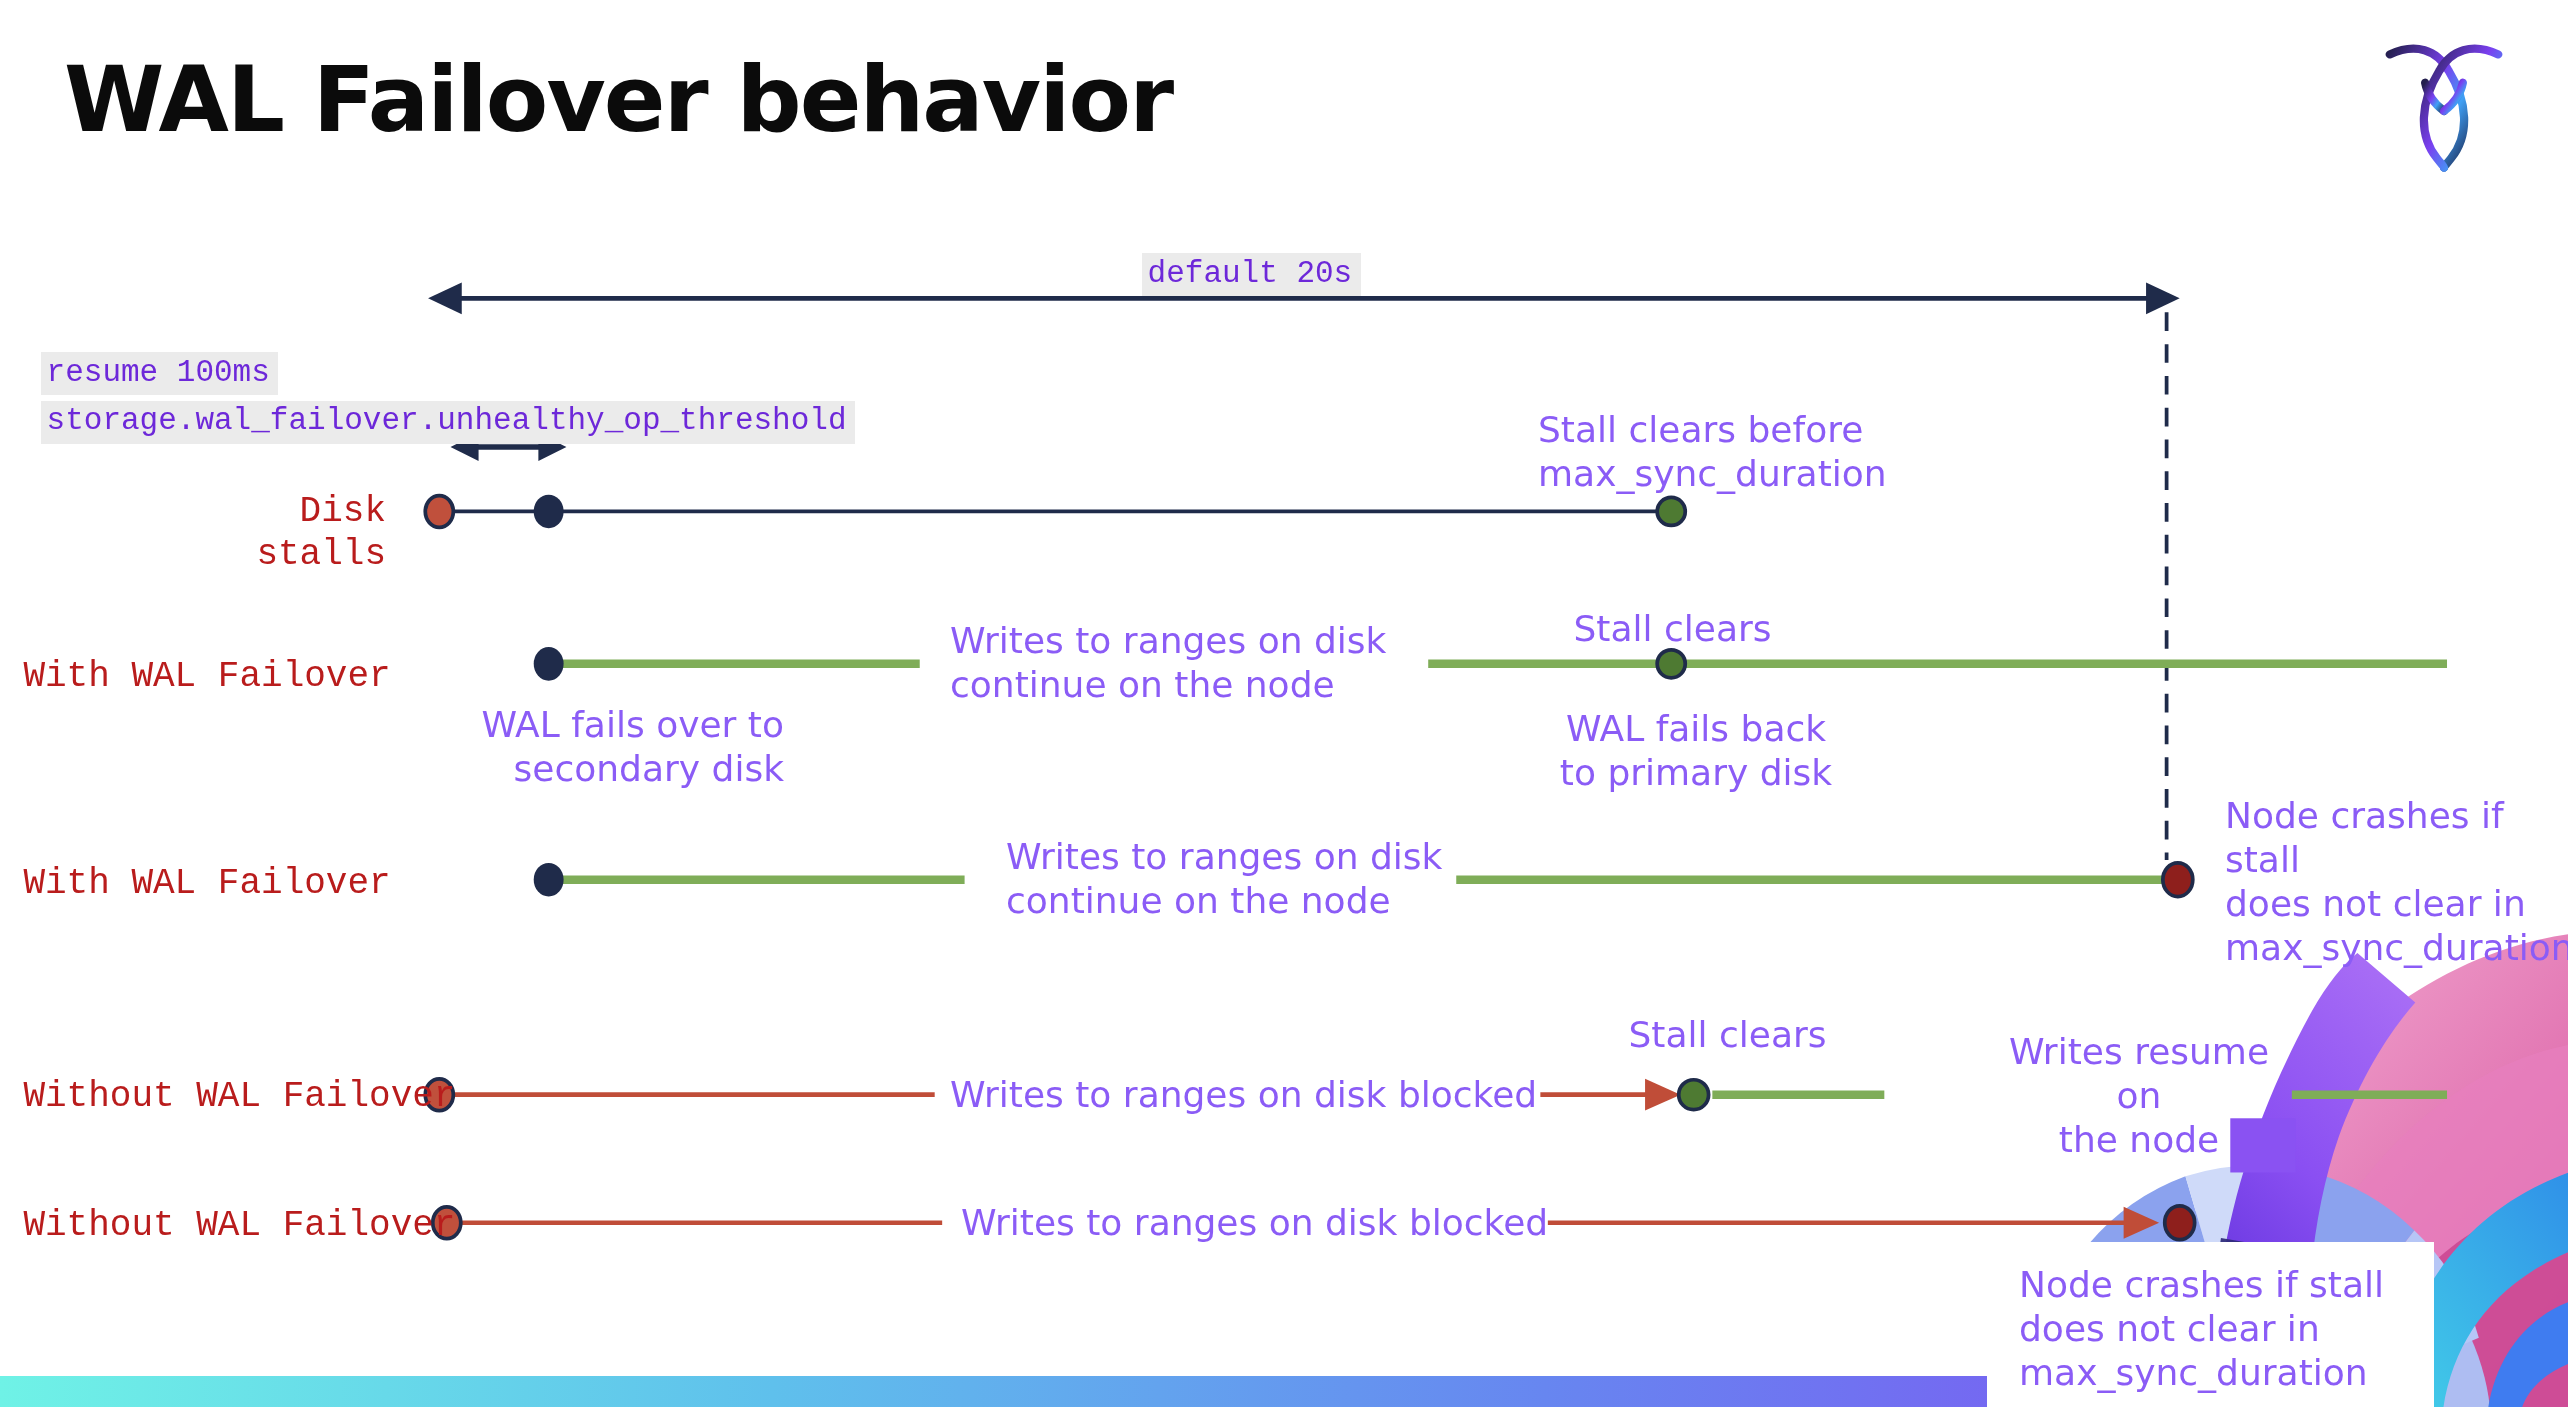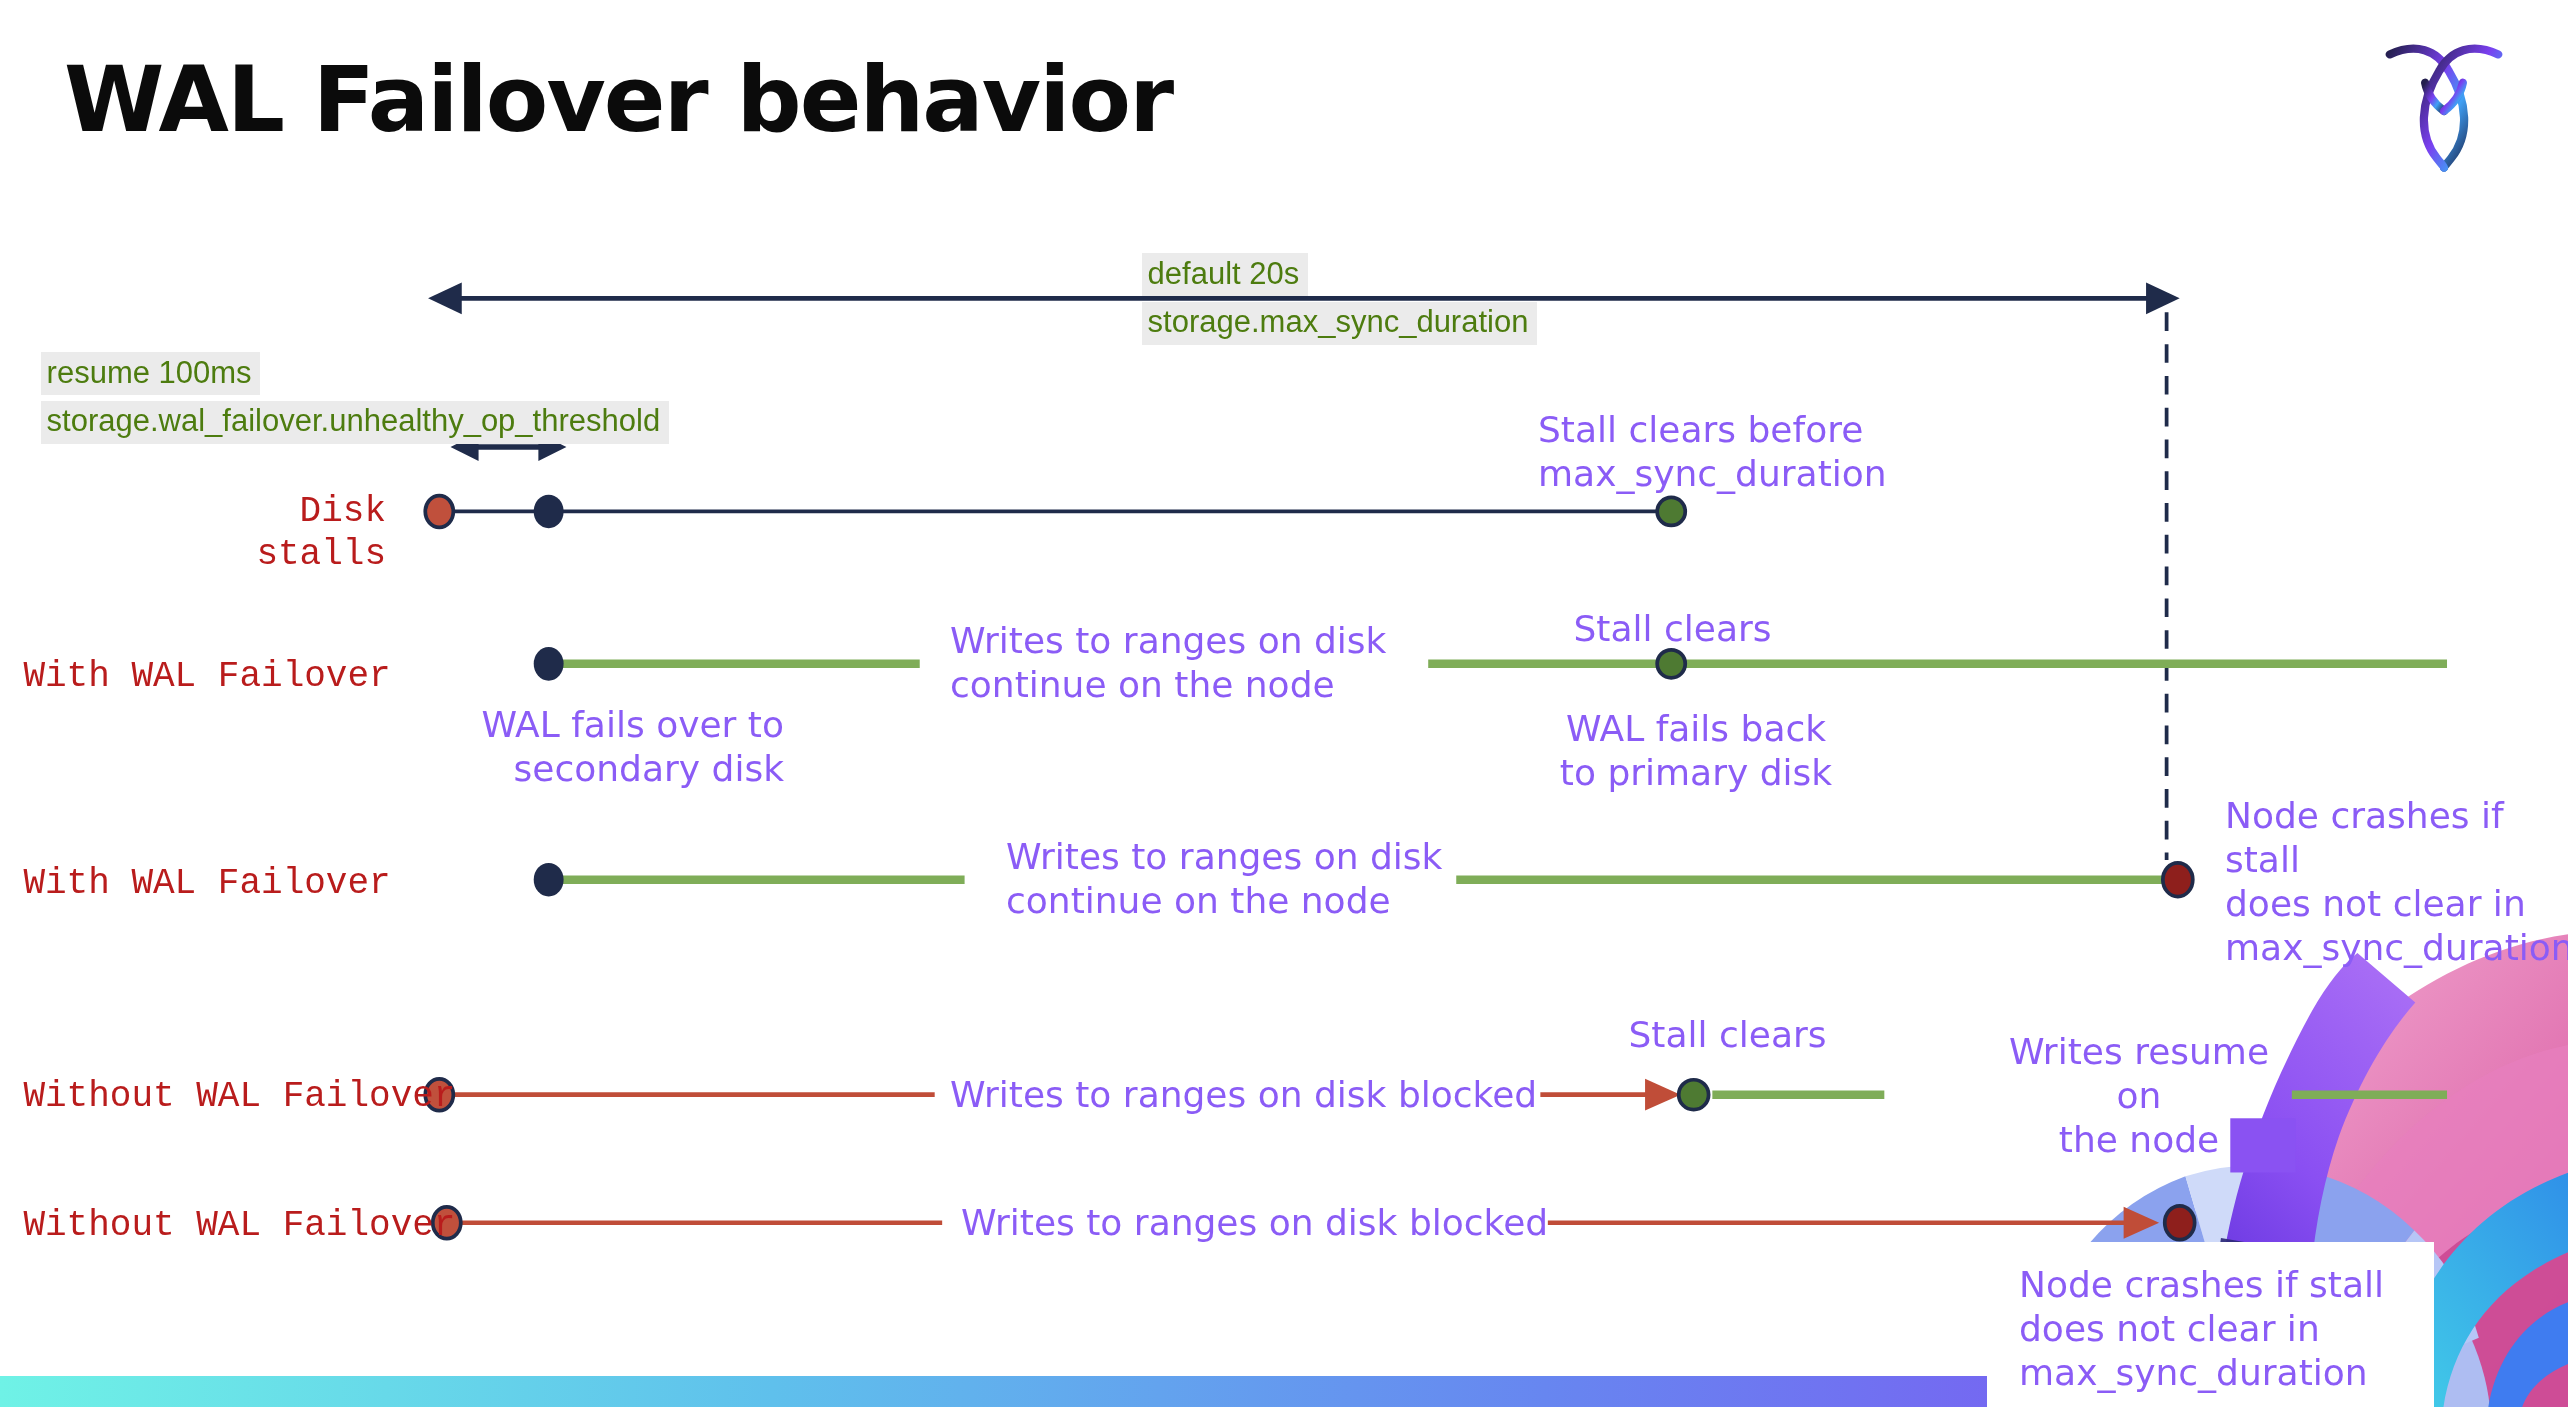--- a/index.html
+++ b/index.html
@@ -1,22 +1,22 @@
 <!DOCTYPE html>
 <html style="font-size:15px"><head>
 <meta charset="utf-8">
 <style>
   html,body{margin:0;padding:0;background:#ffffff;}
   #slide{position:relative;width:2568px;height:1408px;background:#ffffff;overflow:hidden;
          font-family:"DejaVu Sans","Liberation Sans",sans-serif;color:#1b1b1b;}
   .abs{position:absolute;}
   #title{left:64px;top:47px;font-size:91px;font-weight:800;letter-spacing:-1.9px;color:#0b0b0b;z-index:6;}
   .codeblock{display:flex;flex-direction:column;align-items:flex-start;gap:5.6px;z-index:6;}
-  .code-line{display:inline-block;background:#ebebeb;color:#4d7c0f;
-             font-family:Liberation Sans, sans-serif;
+  .code-line{display:inline-block;background:#ebebeb;color:#6d28d9;
+             font-family:Liberation Mono, monospace;
              font-size:31px;line-height:1.18;padding:2.8px 8.4px 3.7px 5.6px;}
   .lbl{font-size:36px;line-height:1.2;color:#b91c1c;z-index:6;font-family:Liberation Mono, monospace;}
   .note{font-size:36px;line-height:44px;color:#8b5cf6;white-space:pre-line;z-index:6;}
   .center{text-align:center;}
   .right{text-align:right;}
   #lines-svg{left:0;top:0;z-index:4;pointer-events:none;}
   #artwork{left:1950px;top:922px;z-index:2;}
   #footer-bar{left:0;top:1376px;width:2576px;height:32px;z-index:1;
       background:linear-gradient(90deg,#6ff2e6 0%,#5fc0ec 30%,#6786f0 60%,#7a5cf2 85%,#8756f3 100%);}
   #crash-box{left:1987px;top:1242px;width:447px;height:165px;background:#ffffff;z-index:5;}
@@ -136,21 +136,20 @@
       <line x1="494" y1="1308" x2="1008" y2="1308" stroke="#c04d38" stroke-width="5"></line>
       <line x1="1656" y1="1308" x2="2280" y2="1308" stroke="#c04d38" stroke-width="5"></line>
       <polygon points="2310,1308 2272,1291 2272,1325" fill="#c04d38"></polygon>
       <ellipse cx="478" cy="1308" rx="15" ry="17" fill="#c0503c" stroke="#1f2b4a" stroke-width="4"></ellipse>
       <ellipse cx="2332" cy="1308" rx="16" ry="18" fill="#8e1f1c" stroke="#1f2b4a" stroke-width="4"></ellipse>
     </g>
   </svg>
 
   <div class="abs codeblock" style="left:1142px;top:253px;">
     <span class="code-line">default 20s</span>
-    <span class="code-line">storage.max_sync_duration</span>
   </div>
   <div class="abs codeblock" style="left:41px;top:352px;">
     <span class="code-line">resume 100ms</span>
     <span class="code-line">storage.wal_failover.unhealthy_op_threshold</span>
   </div>
 
   <div class="abs lbl right" style="left:150px;width:236px;top:490px;">Disk stalls</div>
   <div class="abs note" style="left:1538px;width:355px;top:408px;">Stall clears before
 max_sync_duration</div>
 

